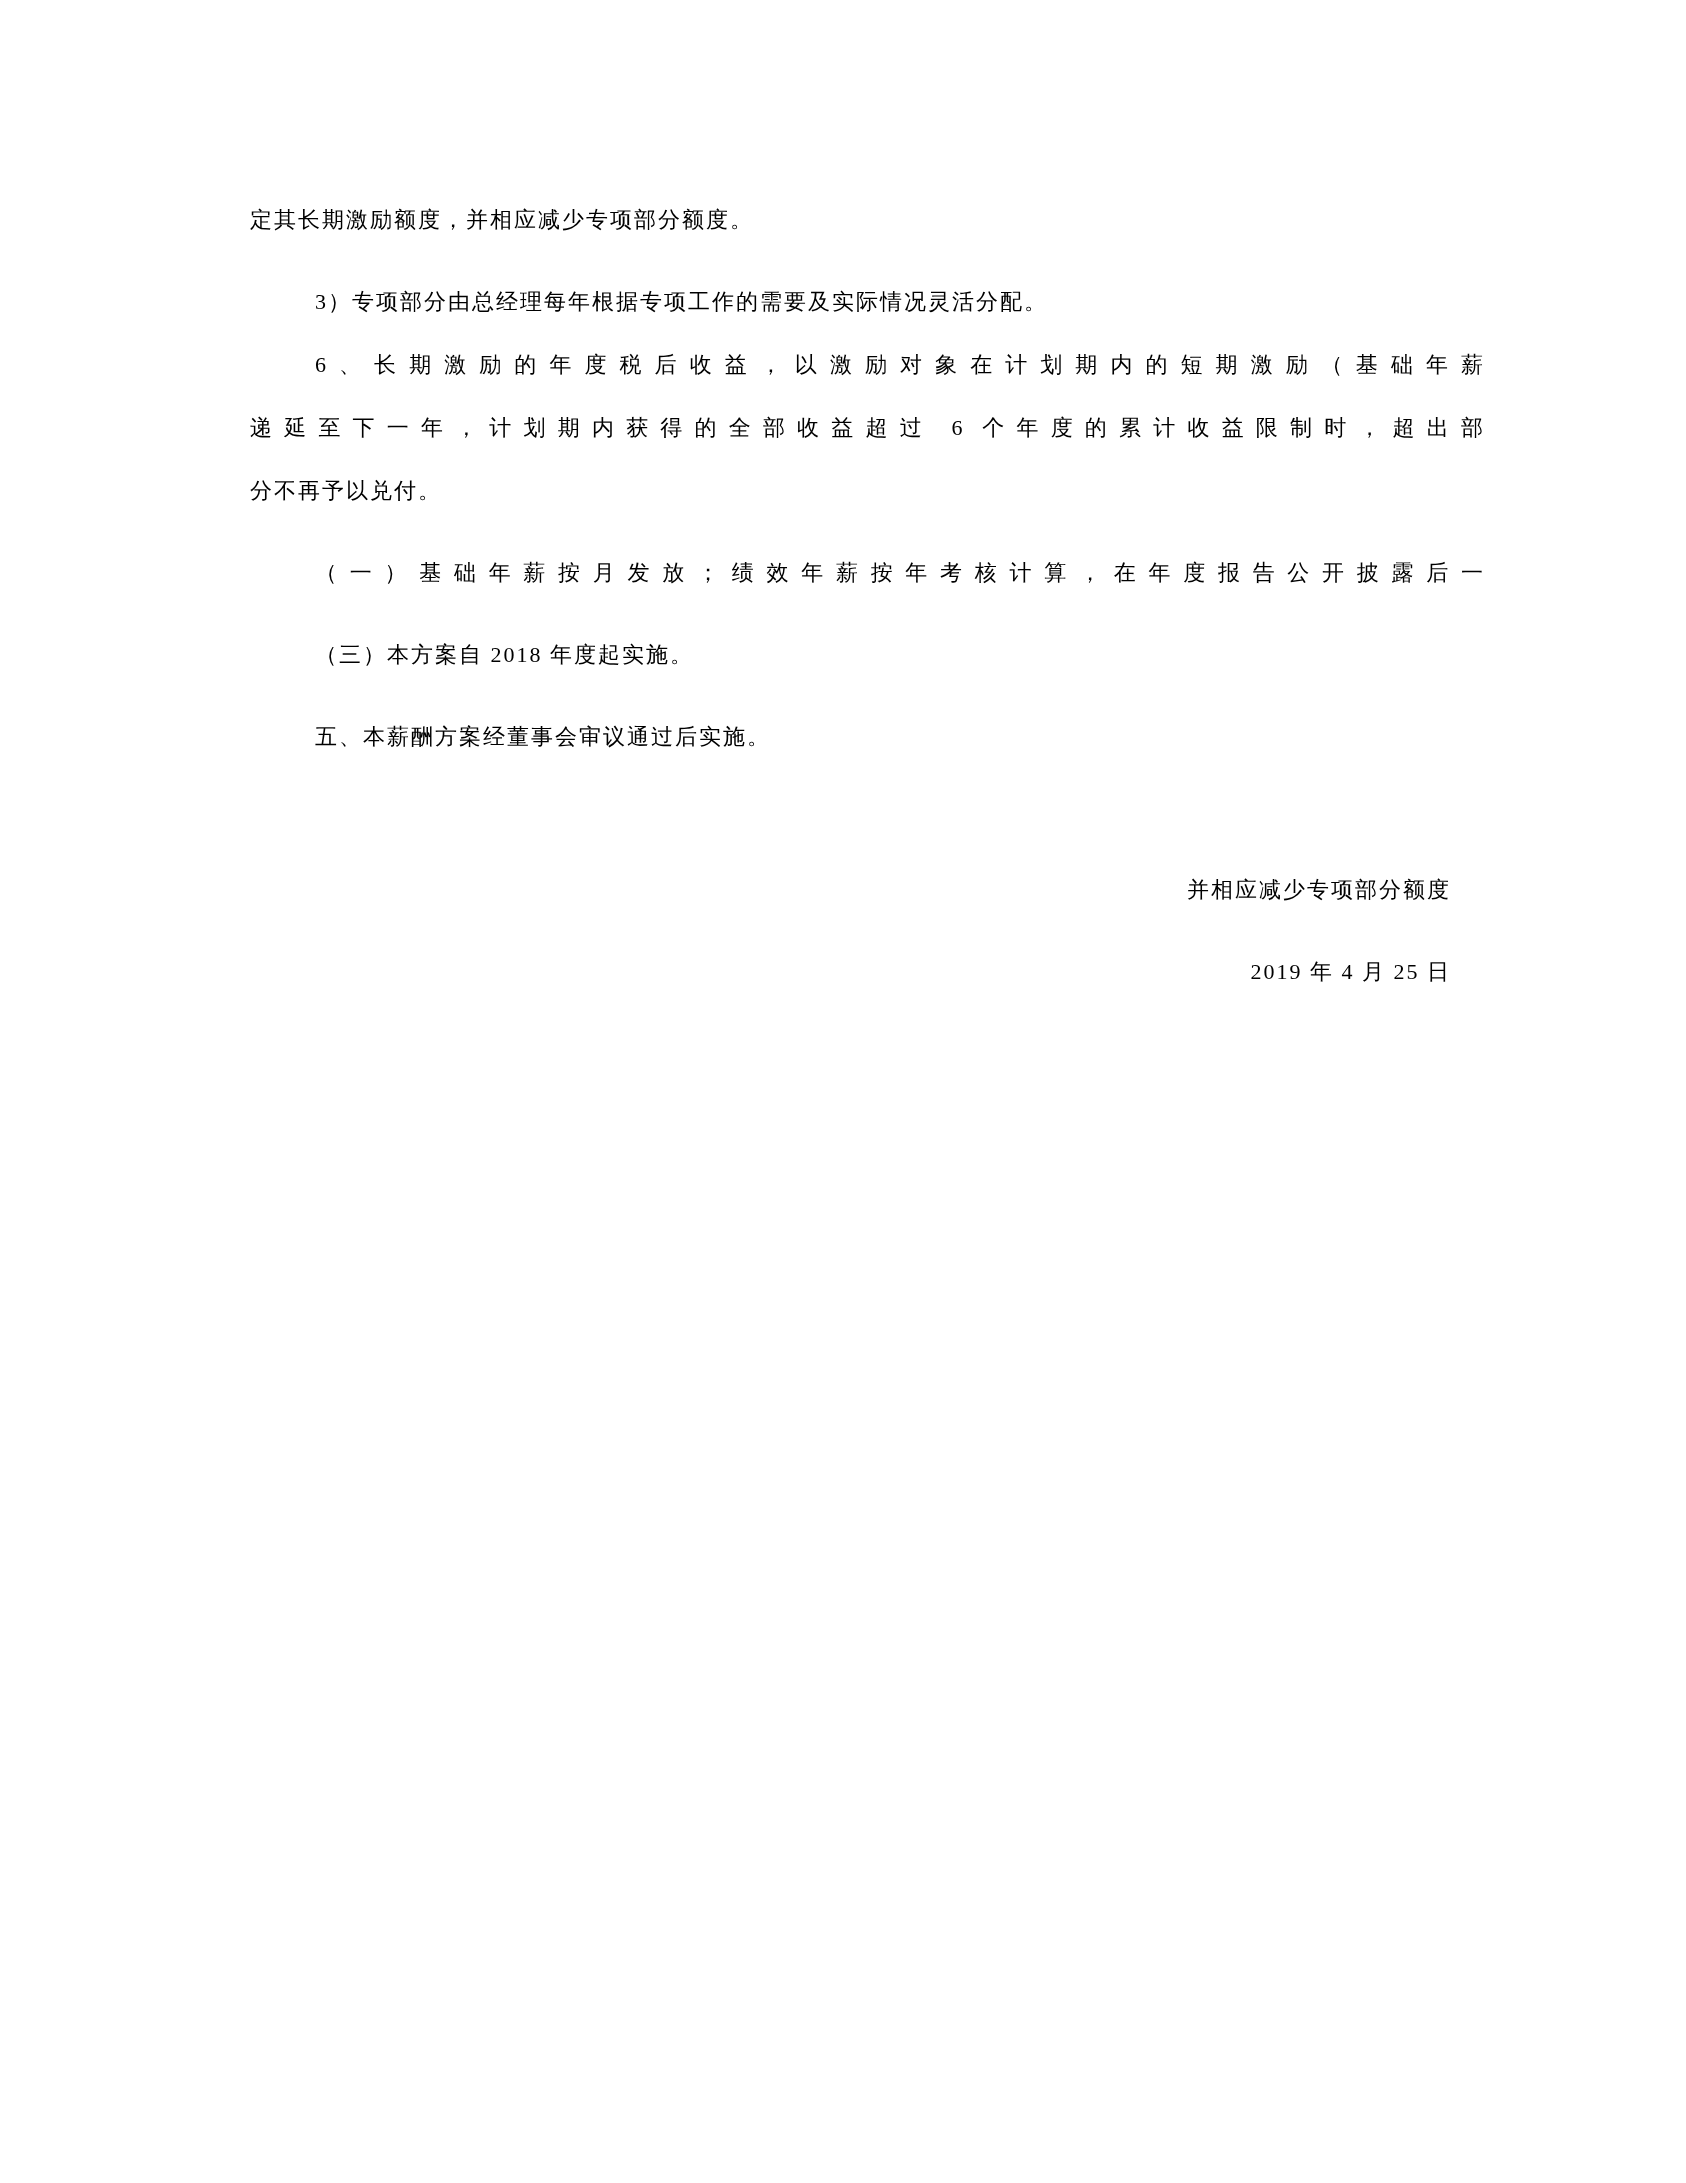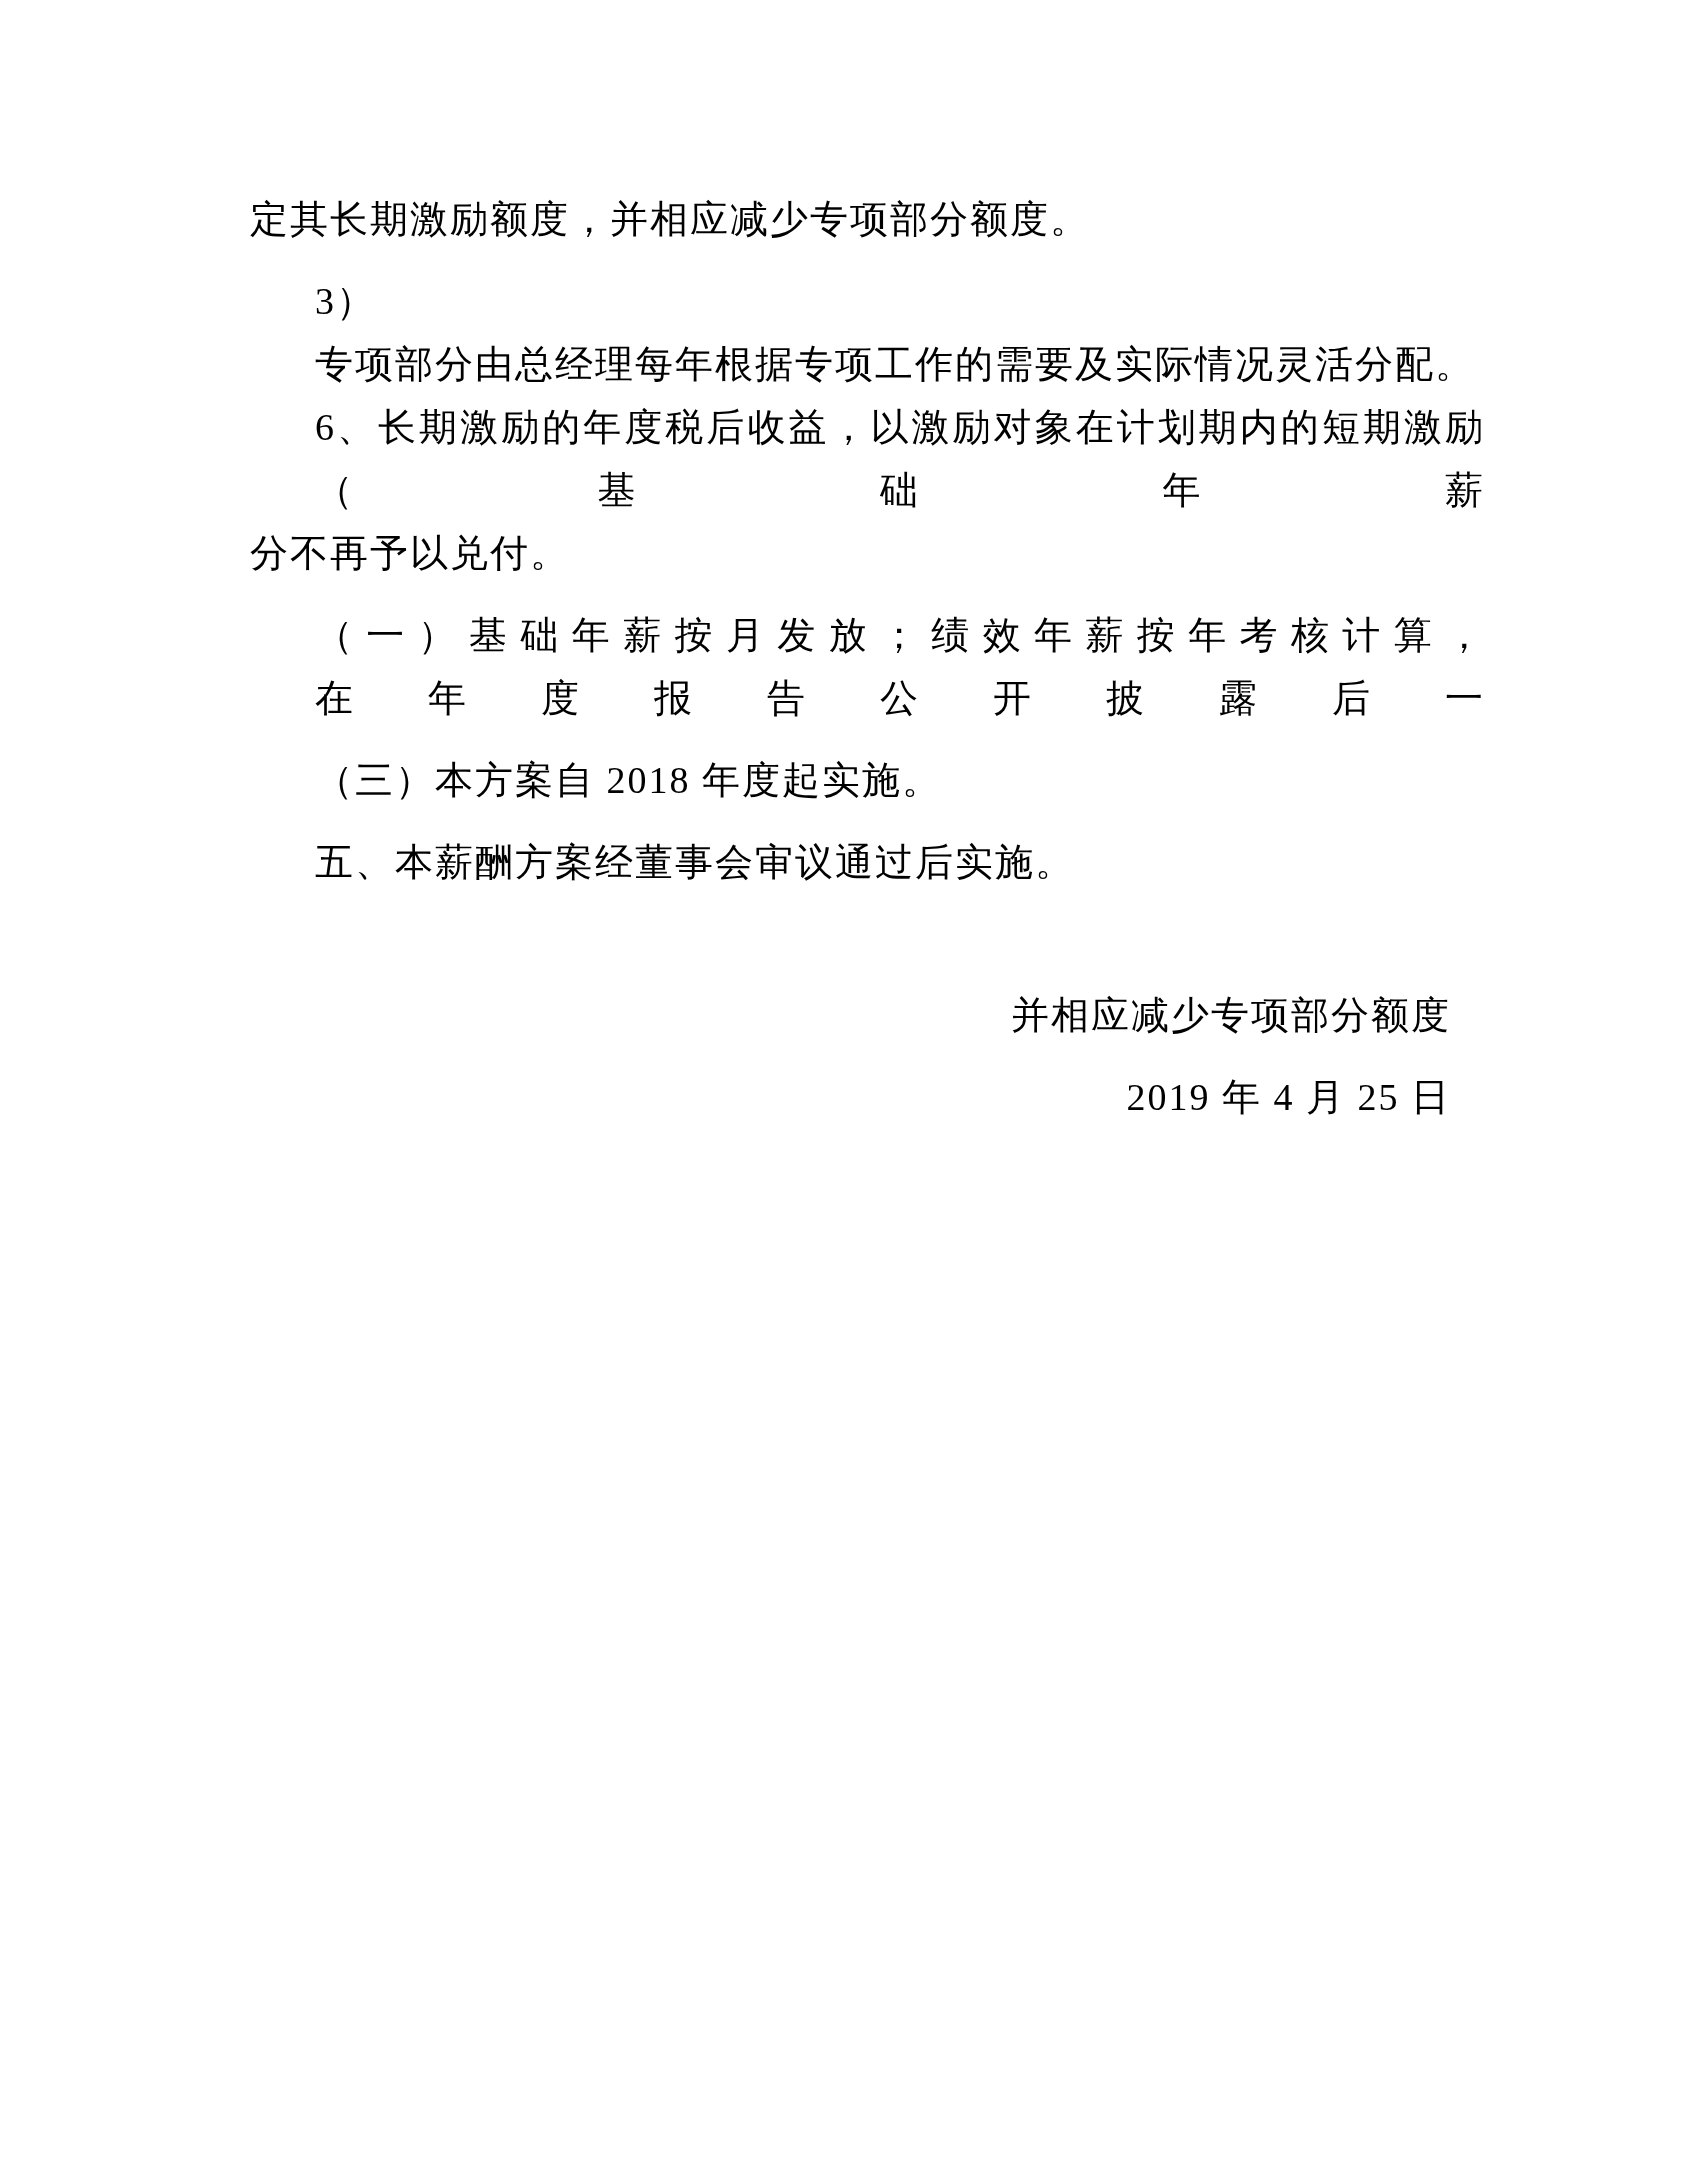--- a/index.html
+++ b/index.html
@@ -17,21 +17,21 @@
       overflow: hidden;
       margin: 0 auto;
     }
     .content {
       position: absolute;
       left: 250px;
       top: 188px;
       width: 1235px;
     }
     .line {
-      font-size: 38px;
+      font-size: 22px;
       line-height: 63px;
       letter-spacing: 2px;
       word-break: keep-all;
     }
     .line.indent {
       padding-left: 65px;
     }
     .line.fill {
       text-align: justify;
       text-align-last: justify;
@@ -52,20 +52,21 @@
   </style>
 </head>
 <body>
 
 <div class="page">
   <div class="content">
     <div>
         <div class="line">定其长期激励额度，并相应减少专项部分额度。</div>
         <div class="line indent gap">3）专项部分由总经理每年根据专项工作的需要及实际情况灵活分配。</div>
         <div class="line indent fill">6、长期激励的年度税后收益，以激励对象在计划期内的短期激励（基础年薪</div>
+        <div class="line fill">递延至下一年，计划期内获得的全部收益超过 6 个年度的累计收益限制时，超出部</div>
         <div class="line">分不再予以兑付。</div>
         <div class="line indent fill gap">（一）基础年薪按月发放；绩效年薪按年考核计算，在年度报告公开披露后一</div>
         <div class="line indent gap">（三）本方案自 2018 年度起实施。</div>
         <div class="line indent gap">五、本薪酬方案经董事会审议通过后实施。</div>
       </div>
     <div class="line right gap-sig">并相应减少专项部分额度</div>
     <div class="line right gap">2019 年 4 月 25 日</div>
   </div>
 </div>
 

